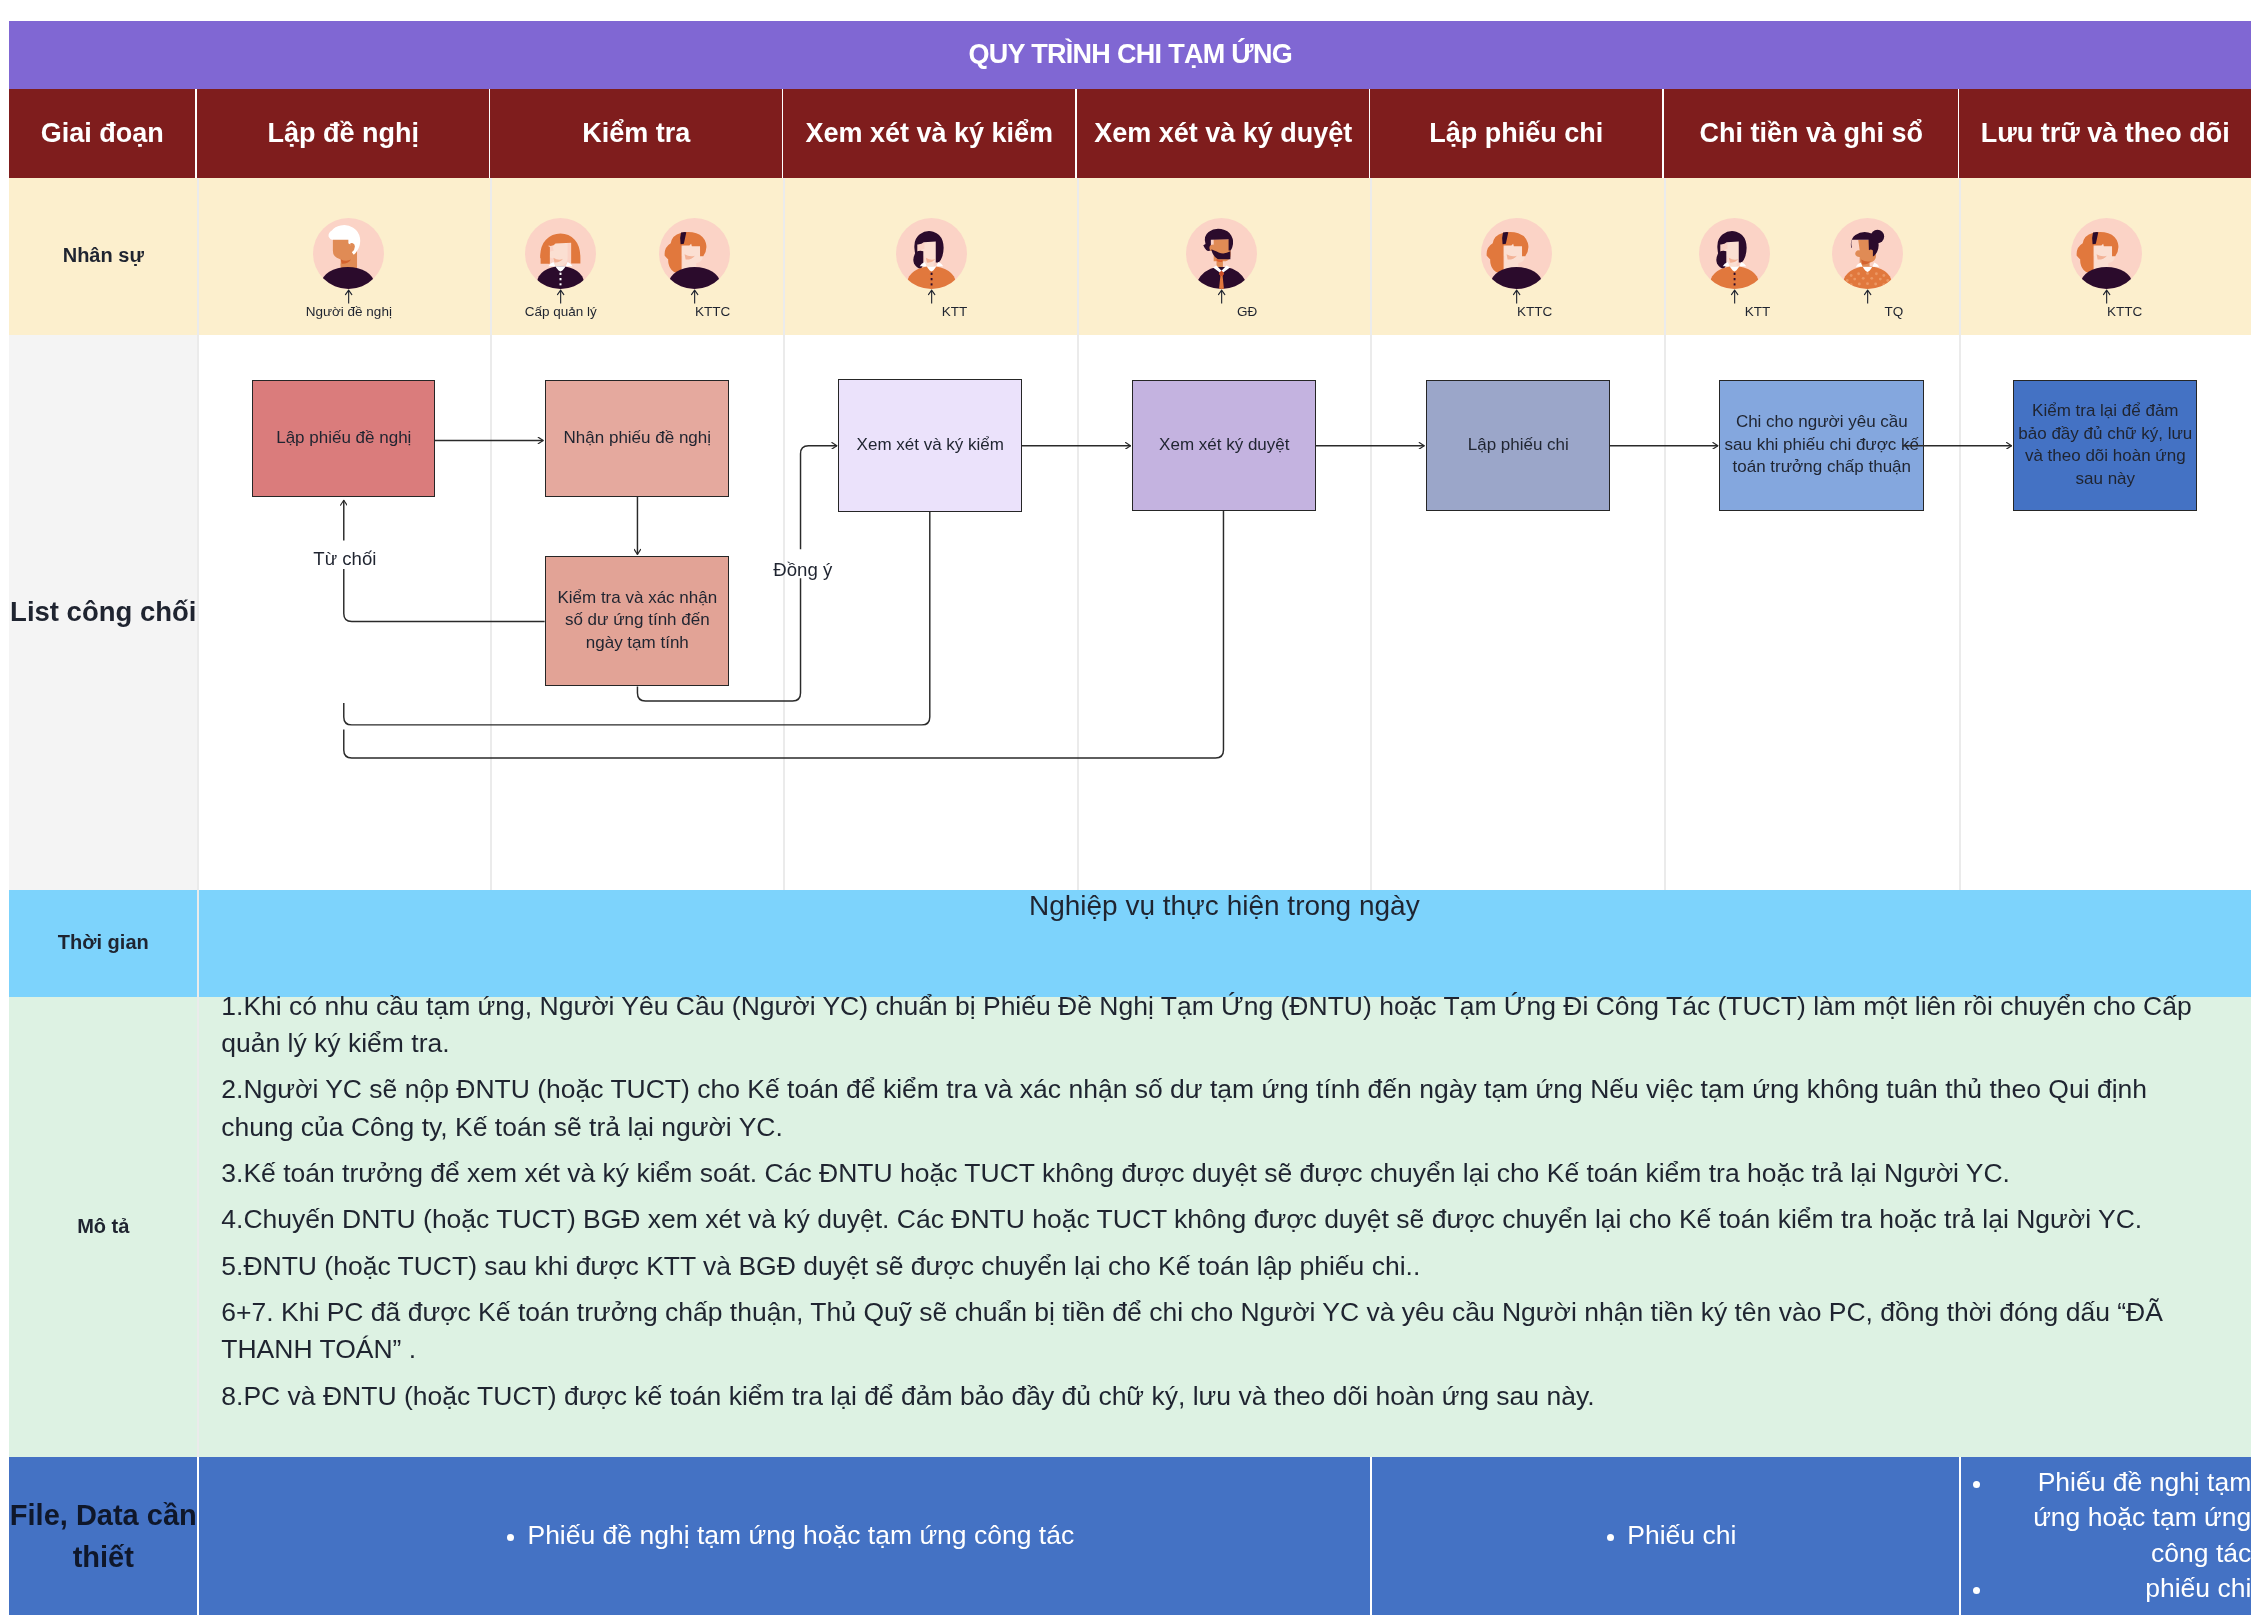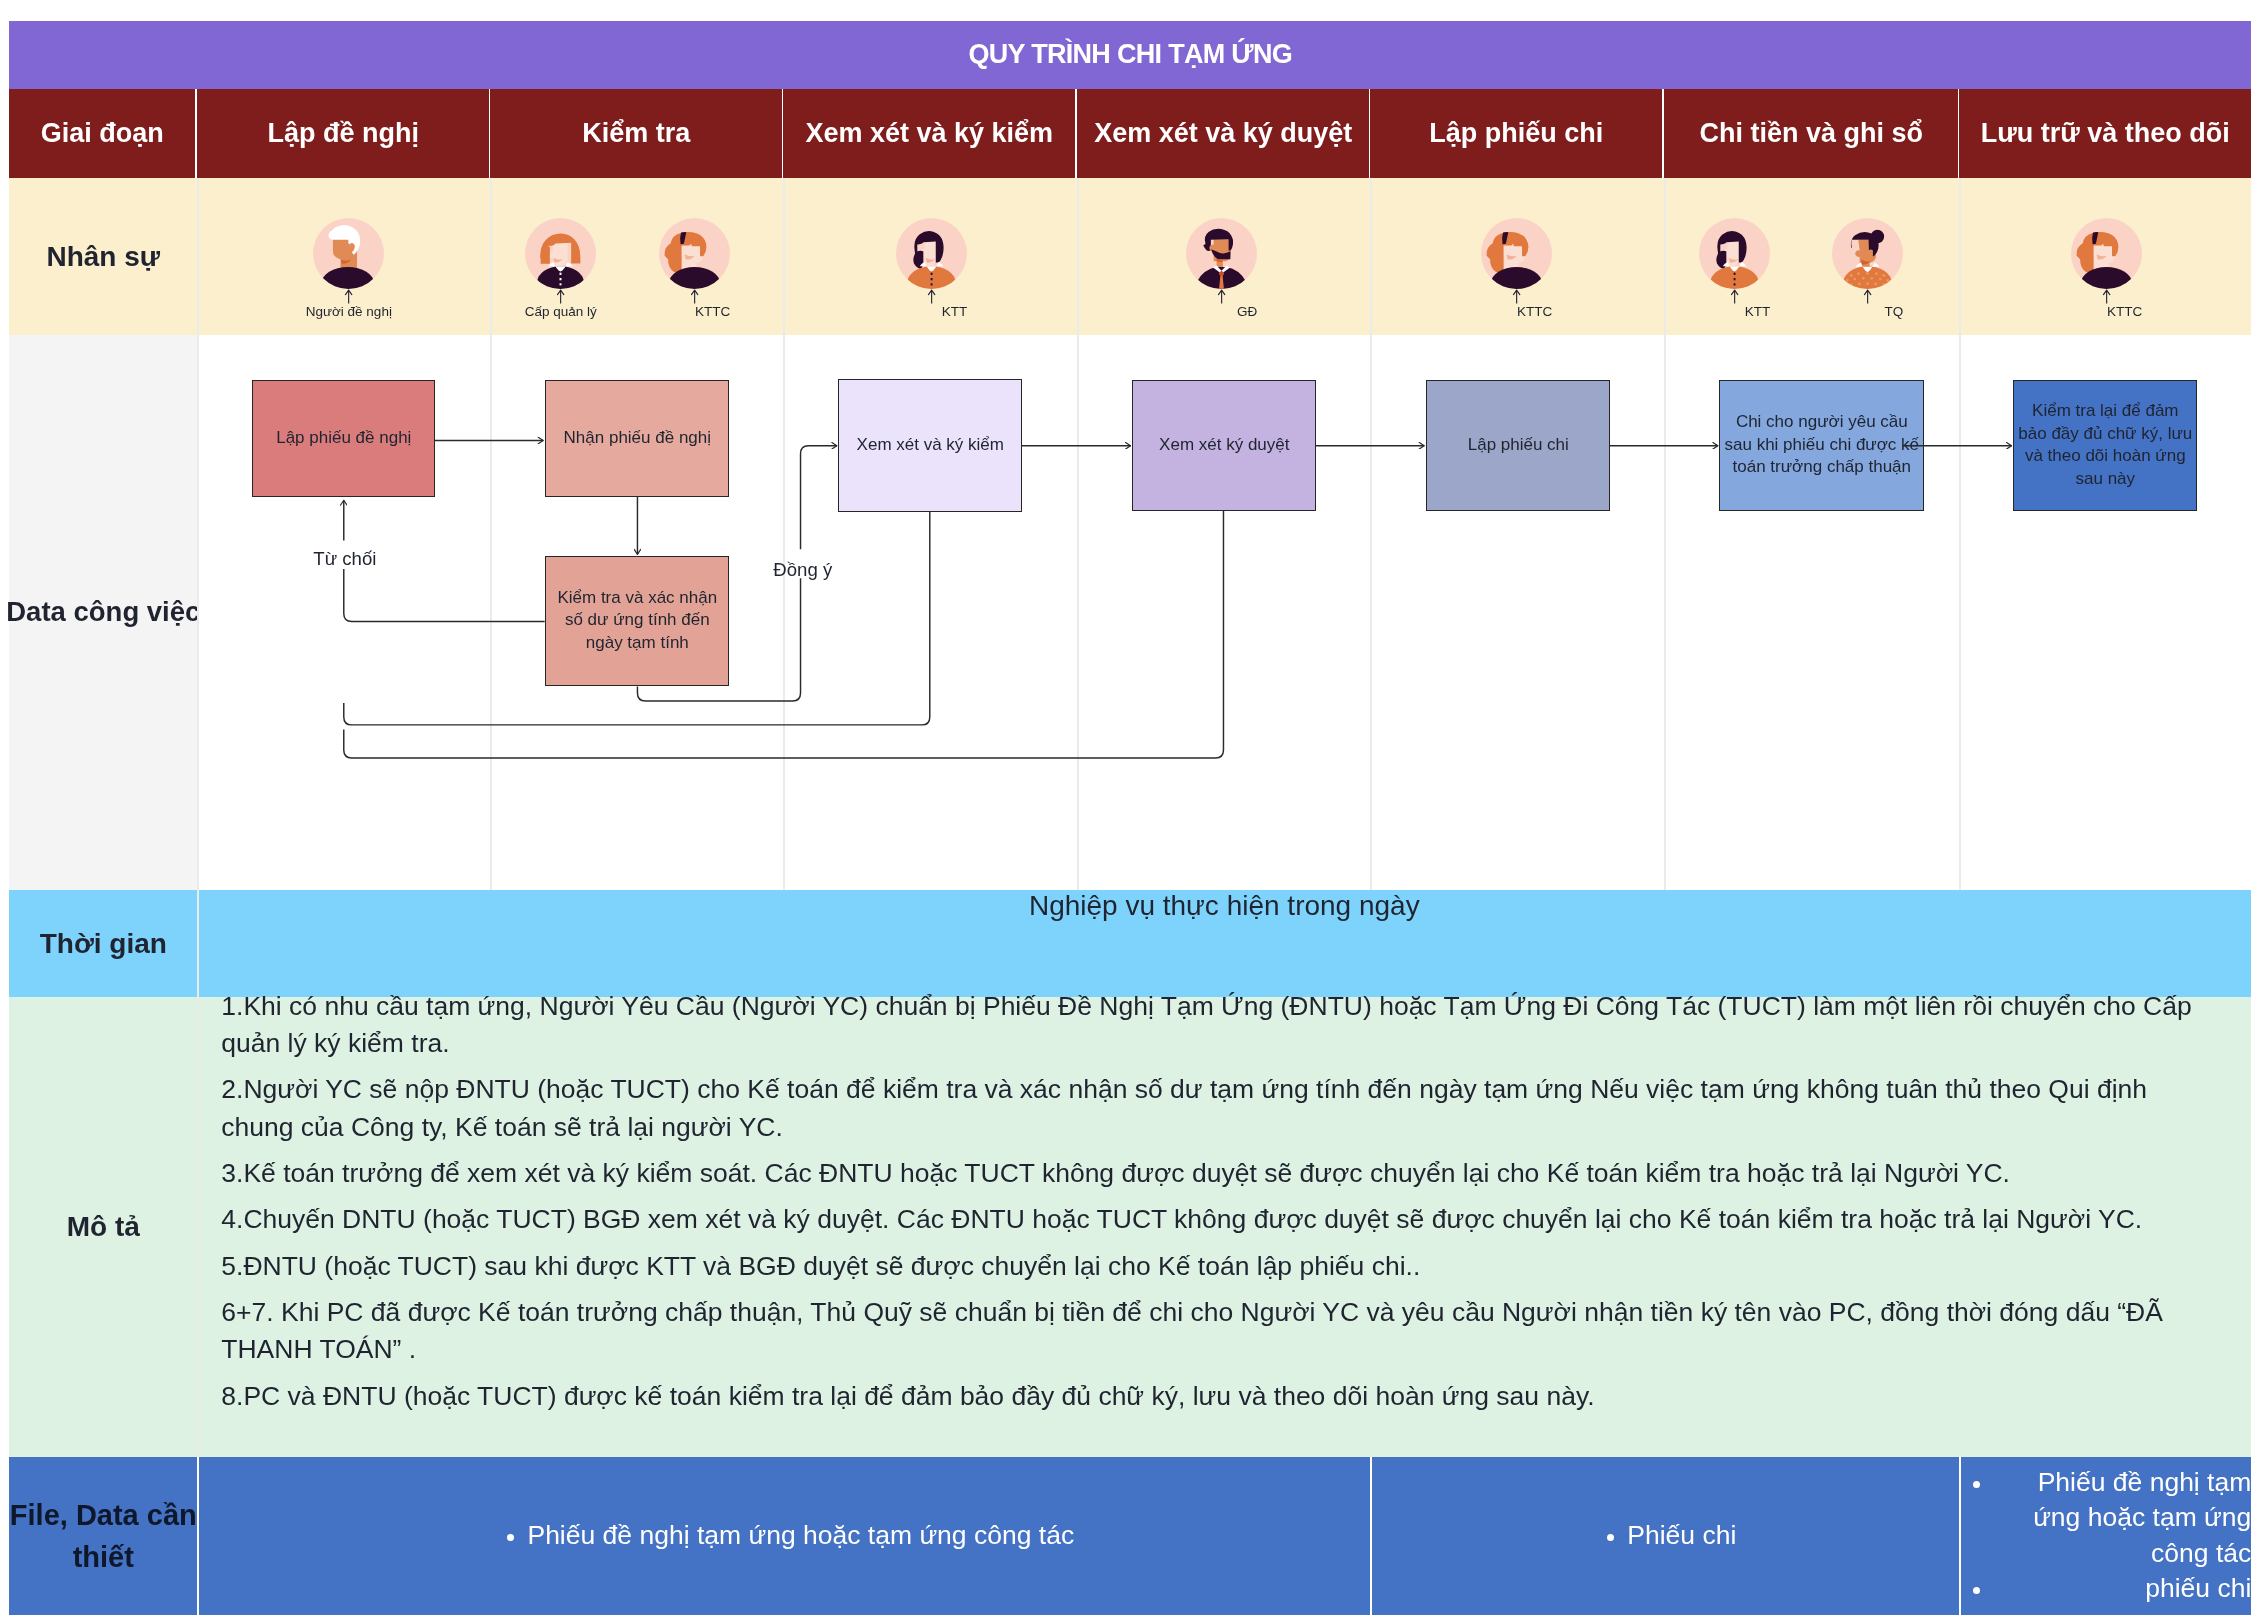--- a/index.html
+++ b/index.html
@@ -20,21 +20,21 @@
   .hdr-row{position:absolute;left:0;top:68px;width:2242px;height:89px;}
   .hdr-cell{position:absolute;top:0;height:89px;background:#7f1d1d;
     display:flex;align-items:center;justify-content:center;text-align:right;}
   .hdr-cell span{font-family:"Liberation Sans",sans-serif;font-weight:bold;color:#ffffff;font-size:27px;
     line-height:1.05;}
 
   
   .row{position:absolute;left:0;width:2242px;}
   .row-label{position:absolute;left:0;top:0;width:188px;height:100%;overflow:visible;
     display:flex;align-items:center;justify-content:center;text-align:center;}
-  .row-label span{font-family:"Liberation Sans",sans-serif;font-weight:bold;color:#1f2430;font-size:28px;line-height:1.18;}
+  .row-label span{font-family:"Liberation Sans",sans-serif;font-weight:bold;color:#1f2430;font-size:20px;line-height:1.18;}
   .r-files .row-label span{color:#0f172a;font-size:29px;line-height:1.45;}
   .r-tasks .row-label span{white-space:nowrap;font-size:27.5px;}
   .row-body{position:absolute;left:188px;top:0;width:2054px;height:100%;}
 
   .r-staff{top:157px;height:157px;background:#fcefcd;}
   .r-tasks{top:314px;height:555px;background:#f4f4f4;}
   .r-time{top:869px;height:107px;background:#7dd3fc;padding-left:32px;}
   .r-desc{top:976px;height:460px;background:#ddf2e3;}
   .r-files{top:1436px;height:158px;background:#4472c4;}
 
@@ -315,21 +315,21 @@
             <path d="M31 20.5 q4.5 -1.5 7.5 -0.6 l-3.5 16.5 l-4.6 0.5 q-1.5 -9.5 0.6 -16.4 z" fill="#2b0b2c"></path> 
             <ellipse cx="50" cy="92" rx="36" ry="23" fill="#2b0b2c"></ellipse>
           </g>
         </svg><svg class="ar" width="13.3" height="15.2" viewBox="0 0 20 23">
           <path d="M10 22 L10 4" stroke="#1f2430" stroke-width="1.7" fill="none"></path>
           <path d="M10 1.8 L5.2 8.4 M10 1.8 L14.8 8.4" stroke="#1f2430" stroke-width="1.7" fill="none" stroke-linecap="round"></path>
         </svg><div class="cap">KTTC</div></div>
 </div>
 <div class="row r-tasks">
 <div class="row-label">
-        <span>Data công việc</span>
+        <span>List công chối</span>
       </div>
 <div class="row-body"></div>
 <div class="vsep" style="left:188px;"></div>
 <div class="vsep" style="left:481px;"></div>
 <div class="vsep" style="left:774px;"></div>
 <div class="vsep" style="left:1068px;"></div>
 <div class="vsep" style="left:1361px;"></div>
 <div class="vsep" style="left:1655px;"></div>
 <div class="vsep" style="left:1950px;"></div>
 <div class="fbox" style="left:243px;top:45px;width:183px;height:117px;background:#da7c7c;">

